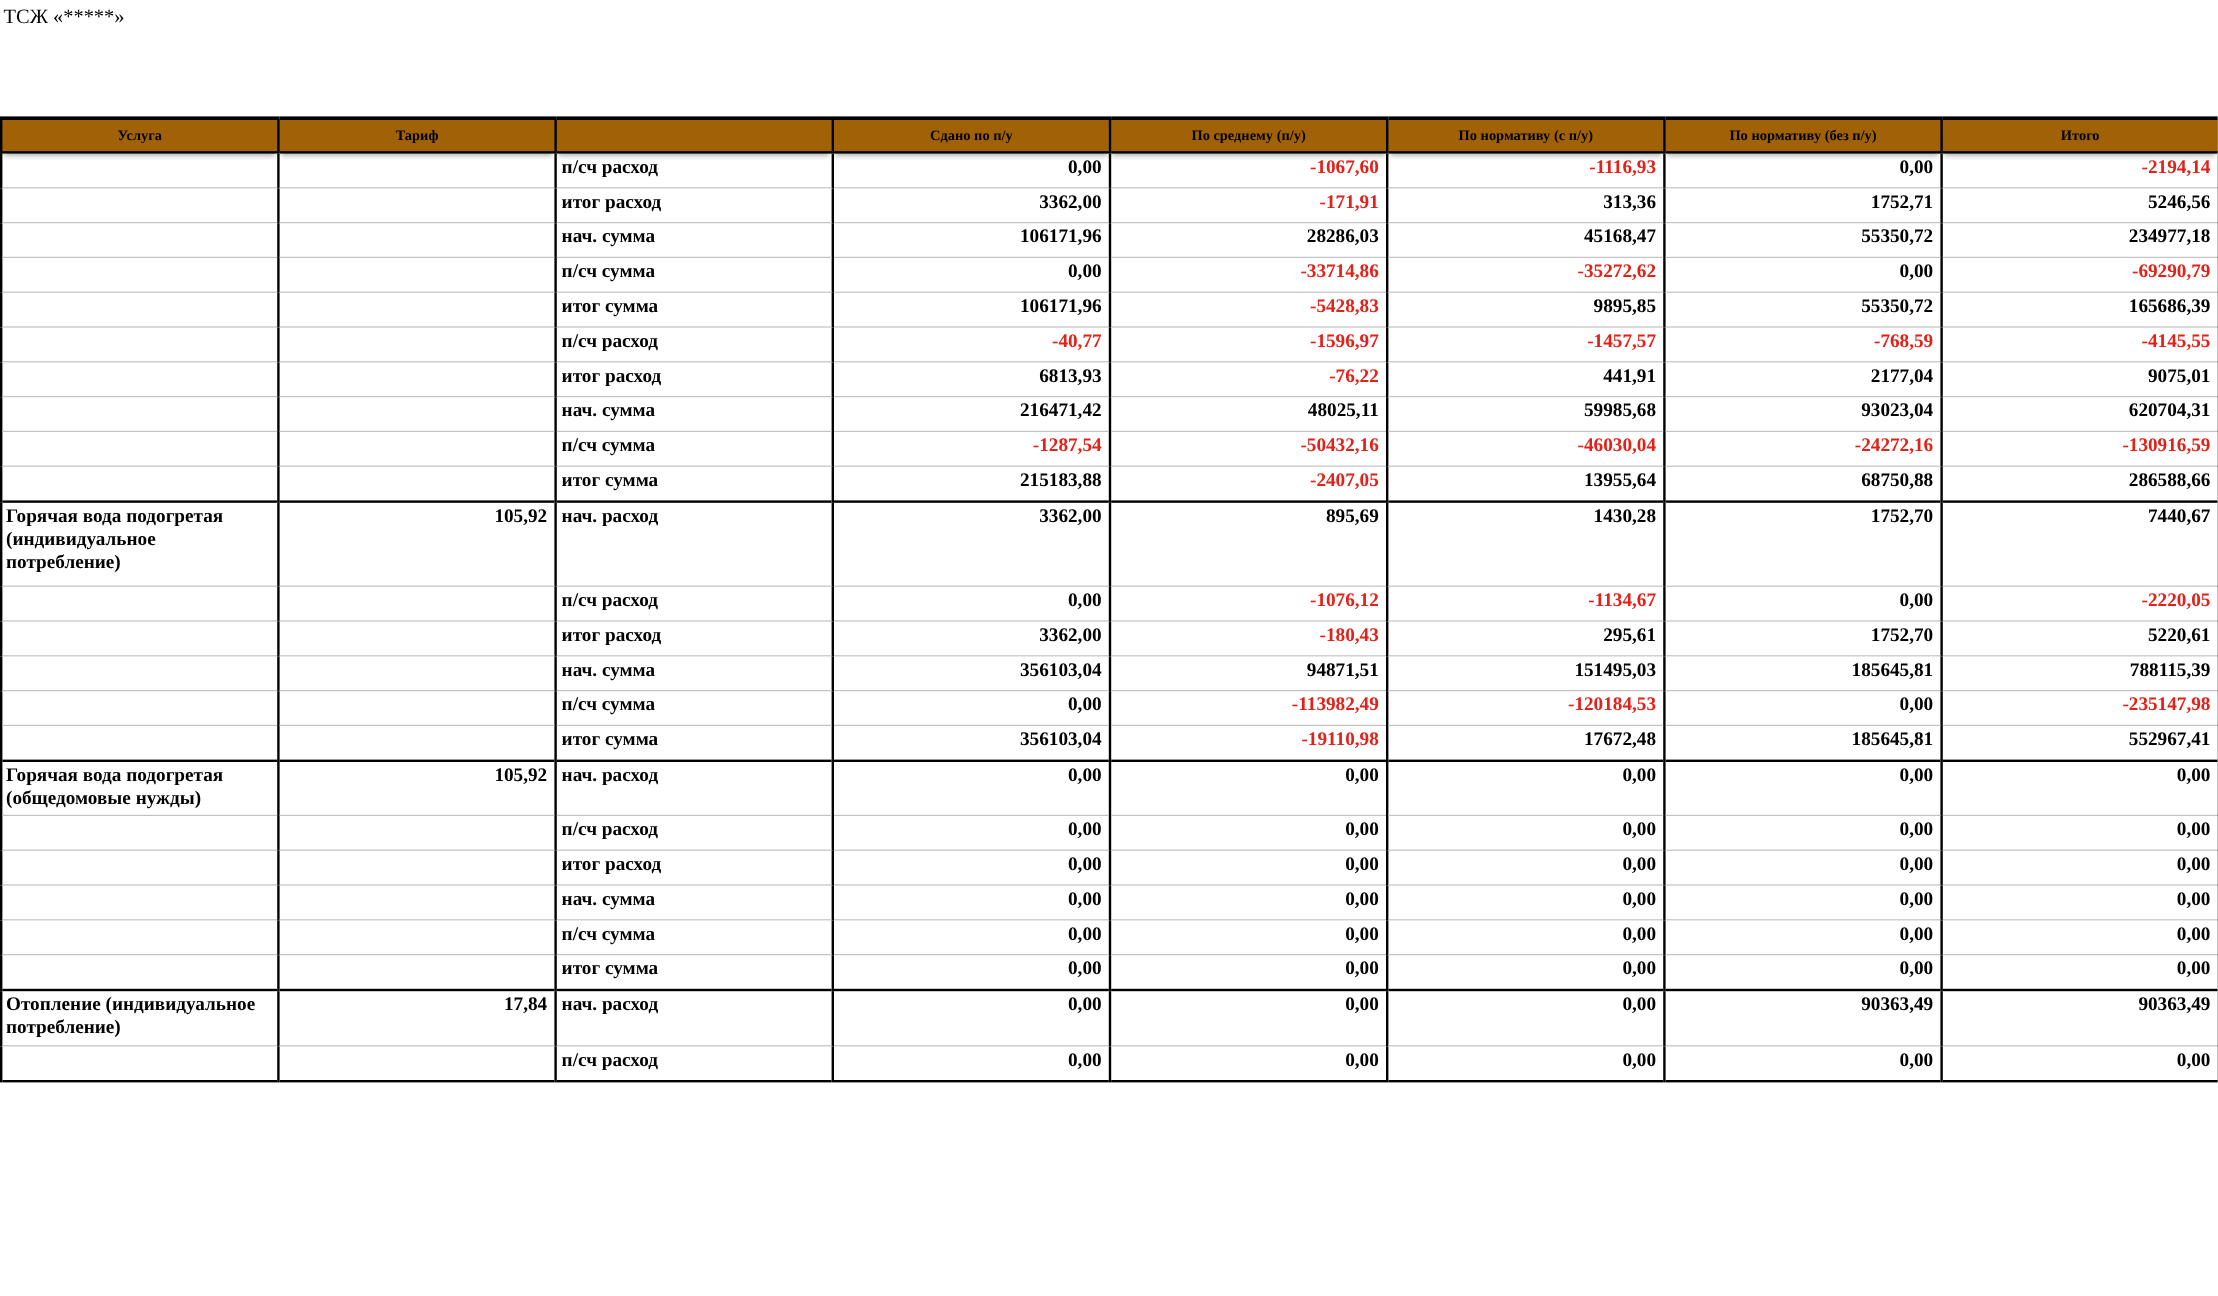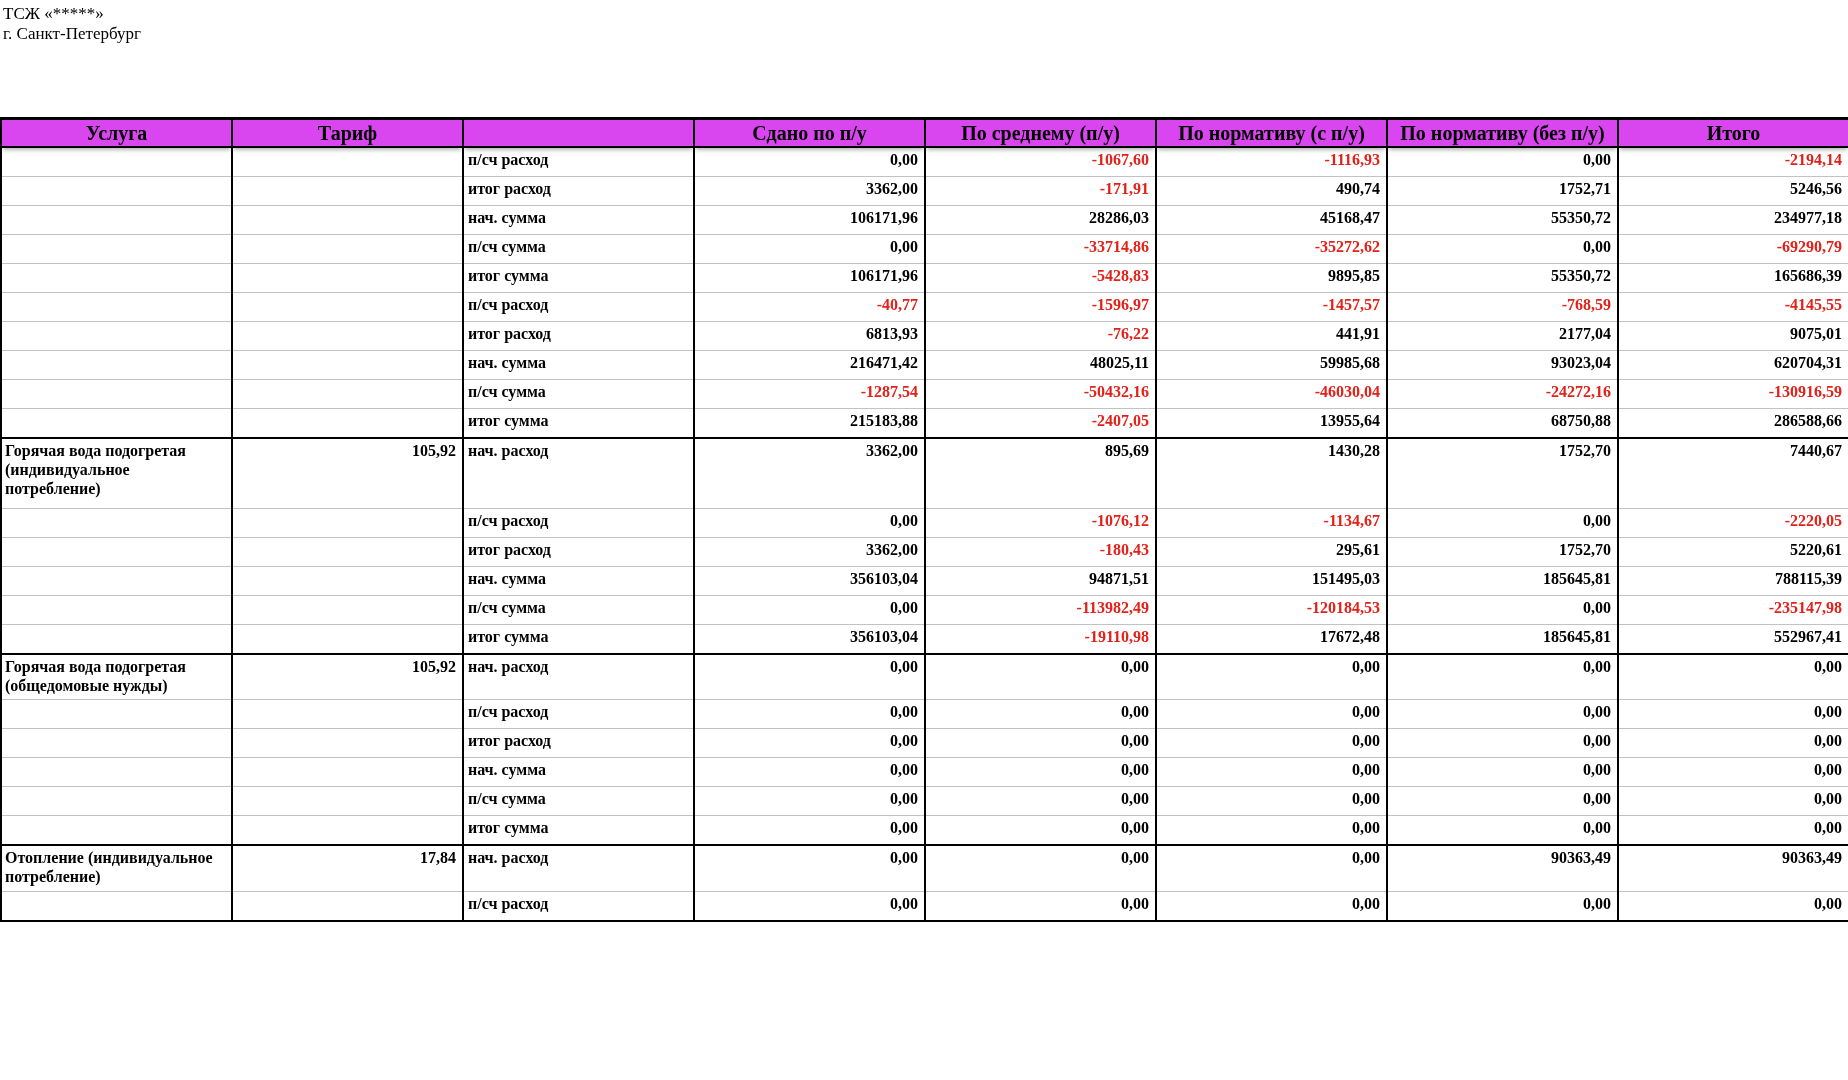--- a/index.html
+++ b/index.html
@@ -31,24 +31,24 @@
   }
   col { width: 231px; }
 
   thead th {
     border-top: 3px solid #000;
     border-bottom: 2px solid #000;
     border-left: 2px solid #000;
     height: 26px;
     text-align: center;
     vertical-align: middle;
-    font-size: 20px;
+    font-size: 12px;
     padding: 0 2px;
     box-shadow: 0 5px 4px -2px #b5b5b5;
-    background: #d946ef;
+    background: #a16207;
   }
   tbody td {
     border-left: 2px solid #000;
     border-top: 1px solid #c2c2c2;
     vertical-align: top;
     height: 26px;
     padding: 2px 3px 0 3px;
     line-height: 19px;
     overflow: hidden;
   }
@@ -56,21 +56,20 @@
   td.service { text-align: left; padding-left: 3px; }
   td.metric  { text-align: left; padding-left: 4px; white-space: nowrap; }
   td.num     { text-align: right; padding-right: 6px; white-space: nowrap; }
   td.neg     { color: var(--neg, #e32119); }
 </style>
 </head>
 <body>
 
 <div class="page-header">
   <div>ТСЖ «*****»</div>
-  <div>г. Санкт-Петербург</div>
 </div>
 
 <table class="report">
   <colgroup>
     <col>
       <col>
       <col>
       <col>
       <col>
       <col>
@@ -99,21 +98,21 @@
         <td class="num neg">-1116,93</td>
         <td class="num">0,00</td>
         <td class="num neg">-2194,14</td>
       </tr>
       <tr>
         <td class="service"></td>
         <td class="num tariff"></td>
         <td class="metric">итог расход</td>
         <td class="num">3362,00</td>
         <td class="num neg">-171,91</td>
-        <td class="num">490,74</td>
+        <td class="num">313,36</td>
         <td class="num">1752,71</td>
         <td class="num">5246,56</td>
       </tr>
       <tr>
         <td class="service"></td>
         <td class="num tariff"></td>
         <td class="metric">нач. сумма</td>
         <td class="num">106171,96</td>
         <td class="num">28286,03</td>
         <td class="num">45168,47</td>

